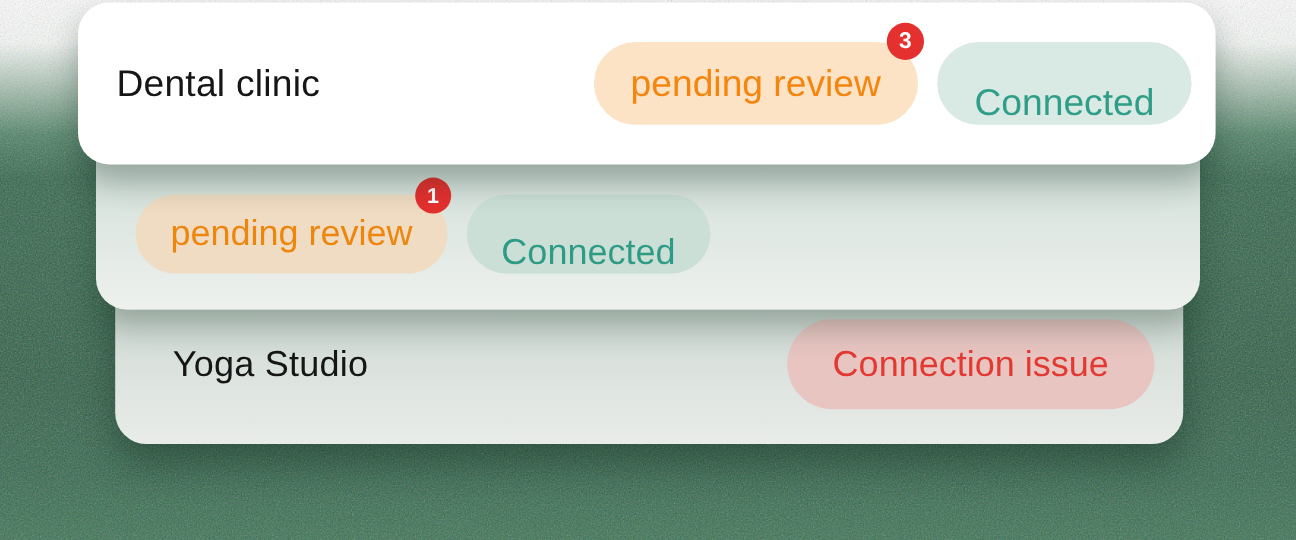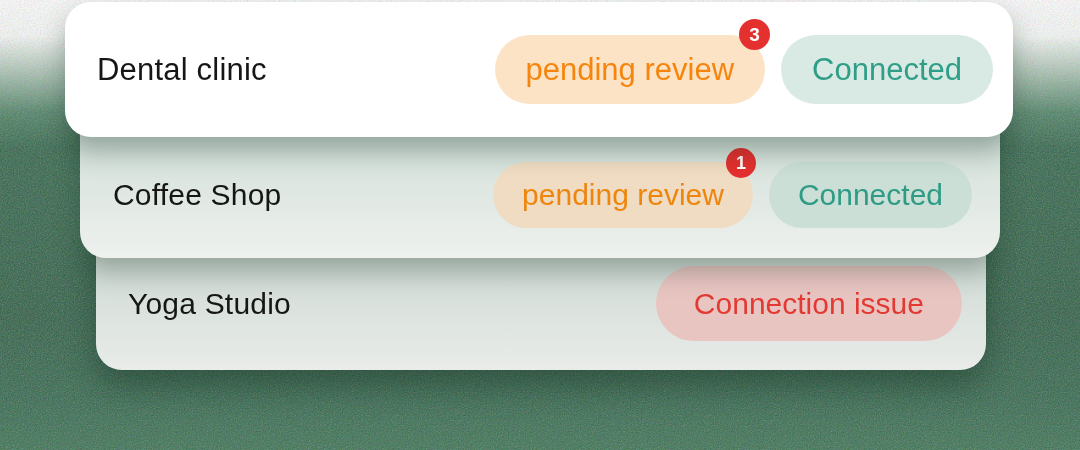--- a/index.html
+++ b/index.html
@@ -51,21 +51,21 @@
     z-index: 2;
   }
   .row {
     position: absolute;
     display: flex;
     align-items: center;
     justify-content: space-between;
   }
   .card-1 .row { left: 32px; right: 20px; top: 33px; height: 69px; }
   .card-2 .row { left: 33px; right: 28px; top: 55px; height: 67px; }
-  .card-3 .row { left: 32px; right: 24px; top: 44px; height: 67px; }
+  .card-3 .row { left: 48px; right: 24px; top: 44px; height: 67px; }
   .biz-label {
     font-size: 31px;
     font-weight: 500;
     color: #161616;
     letter-spacing: 0.2px;
     white-space: nowrap;
     text-align: right;
   }
   .card-2 .biz-label, .card-3 .biz-label { font-size: 30px; }
   .pills { display: flex; align-items: center; gap: 16px; }
@@ -78,21 +78,21 @@
     font-weight: 500;
     white-space: nowrap;
     height: 69px;
     font-size: 31px;
     padding: 0 31px;
   }
   .card-2 .pill { height: 66px; font-size: 30px; padding: 0 29px; }
   .card-3 .pill { height: 67px; font-size: 30px; padding: 4px 38px; }
   .pill.pending   { background: #fce3c6; color: #f6850d; }
   .card-2 .pill.pending { background: #efdcc2; color: #ee860d; }
-  .pill.connected { background: #d9e9e3; color: #2f9e88; }
+  .pill.connected { background: #d9e9e3; color: #2f9e88; align-items: flex-end; }
   .card-2 .pill.connected { background: #cbdfd7; color: #2e9b85; }
   .pill.error     { background: #e9c5c2; color: #e23a33; }
   .notif {
     position: absolute;
     top: -16px; right: -5px;
     width: 31px; height: 31px;
     border-radius: 50%;
     background: #e4302e;
     color: #ffffff;
     font-size: 19px;
@@ -122,21 +122,20 @@
       <span class="pills">
         <span class="pill error">
           <span>Connection issue</span>
         </span>
       </span>
     </div>
   </div>
 
   <div class="card card-2">
     <div class="row">
-      <span class="biz-label">Coffee Shop</span>
       <span class="pills">
         <span class="pill pending">
           <span>pending review</span>
           <span class="notif">1</span>
         </span>
         <span class="pill connected">
           <span>Connected</span>
         </span>
       </span>
     </div>

